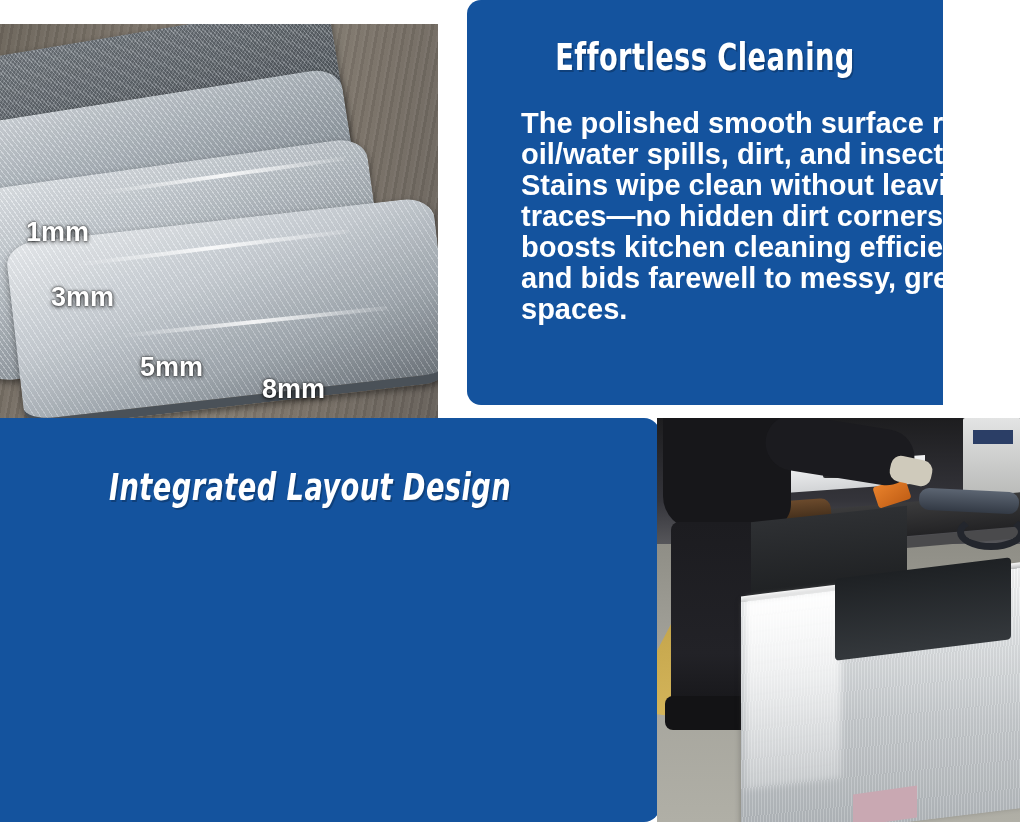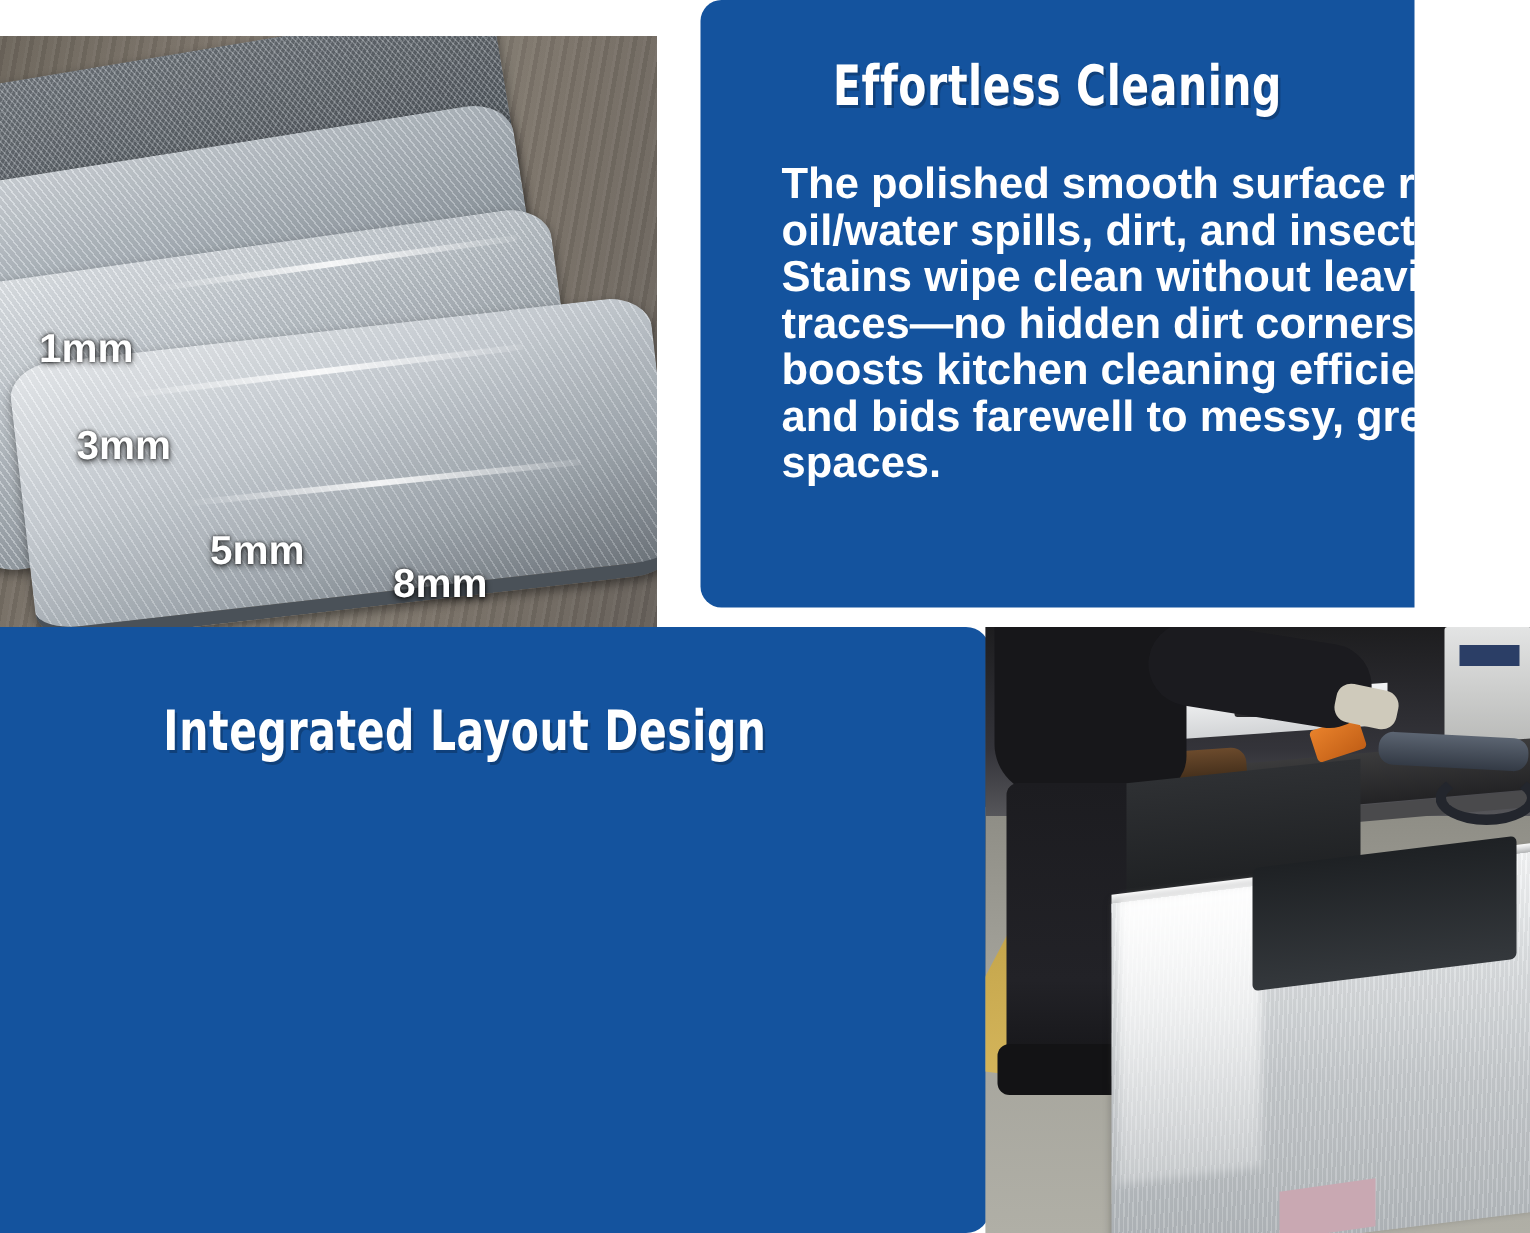--- a/index.html
+++ b/index.html
@@ -116,21 +116,21 @@
   }
   #panel1-body {
     position:absolute; left:54px; top:108px; width:508px;
     color:#ffffff;
     font-size:29px;
     line-height:31px;
     font-weight:700;
   }
 
   
-  #row2 { position:absolute; left:0; top:418px; width:868px; height:404px; }
+  #row2 { position:absolute; left:0; top:418px; width:868px; height:404px;font-style:italic; }
 
   #panel2 {
     position:absolute; left:0; top:0; width:660px; height:404px;
     background:#14539E;
     border-radius:0 16px 16px 0;
   }
   #panel2-title {
     position:absolute; left:0; width:620px; top:48px;
     text-align:center;
     color:#ffffff;

